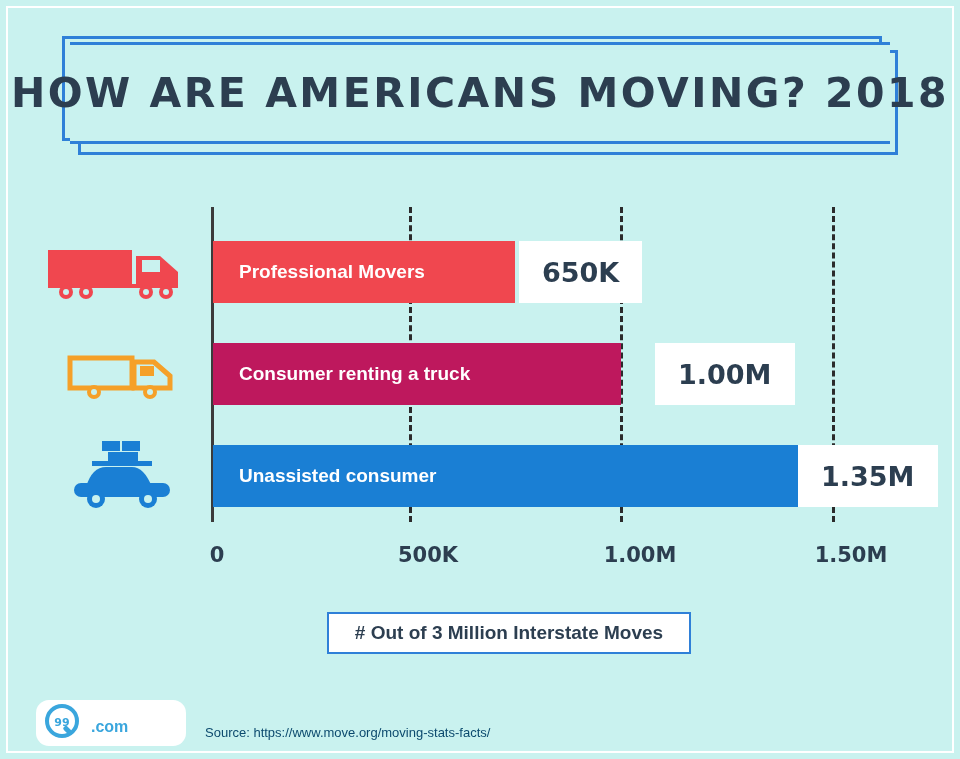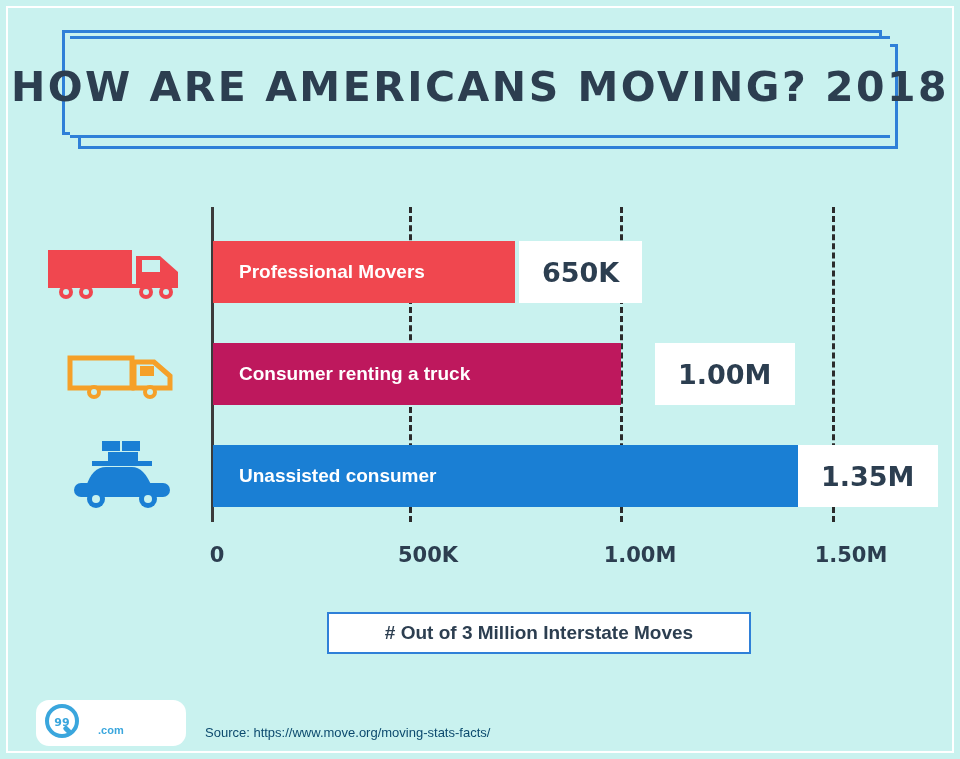--- a/index.html
+++ b/index.html
@@ -22,21 +22,21 @@
     height: 747px;
     border: 2px solid #ffffff;
     box-sizing: border-box;
     pointer-events: none;
   }
 
   
   .title-wrap {
     position: absolute;
     left: 62px;
-    top: 30px;
+    top: 36px;
     width: 838px;
     height: 120px;
   }
   .title-frame-outer {
     position: absolute;
     left: 0;
     top: 0;
     width: 820px;
     height: 105px;
     border: 3px solid #2f80d8;
@@ -149,21 +149,21 @@
     display: flex;
     align-items: center;
     justify-content: center;
   }
 
   
   .caption {
     position: absolute;
     left: 327px;
     top: 612px;
-    width: 424px;
+    width: 364px;
     height: 42px;
     border: 2px solid #2f80d8;
     background: #ffffff;
     display: flex;
     align-items: center;
     justify-content: center;
     box-sizing: border-box;
     font-size: 19px;
     font-weight: bold;
     color: #2c3e50;
@@ -186,26 +186,26 @@
   }
   .logo-text {
     font-family: "DejaVu Sans", sans-serif;
     font-weight: bold;
     font-size: 29px;
     color: #3aa6dd;
     margin-left: 2px;
     letter-spacing: -0.5px;
   }
   .logo-tld {
-    font-size: 11px;
+    font-size: 16px;
     color: #3aa6dd;
     font-weight: bold;
     align-self: flex-end;
     margin-bottom: 10px;
-    margin-left: 18px;
+    margin-left: 11px;
   }
   .source {
     position: absolute;
     left: 205px;
     top: 725px;
     font-size: 13px;
     color: #0c4a6e;
     white-space: nowrap;
   }
 </style>

